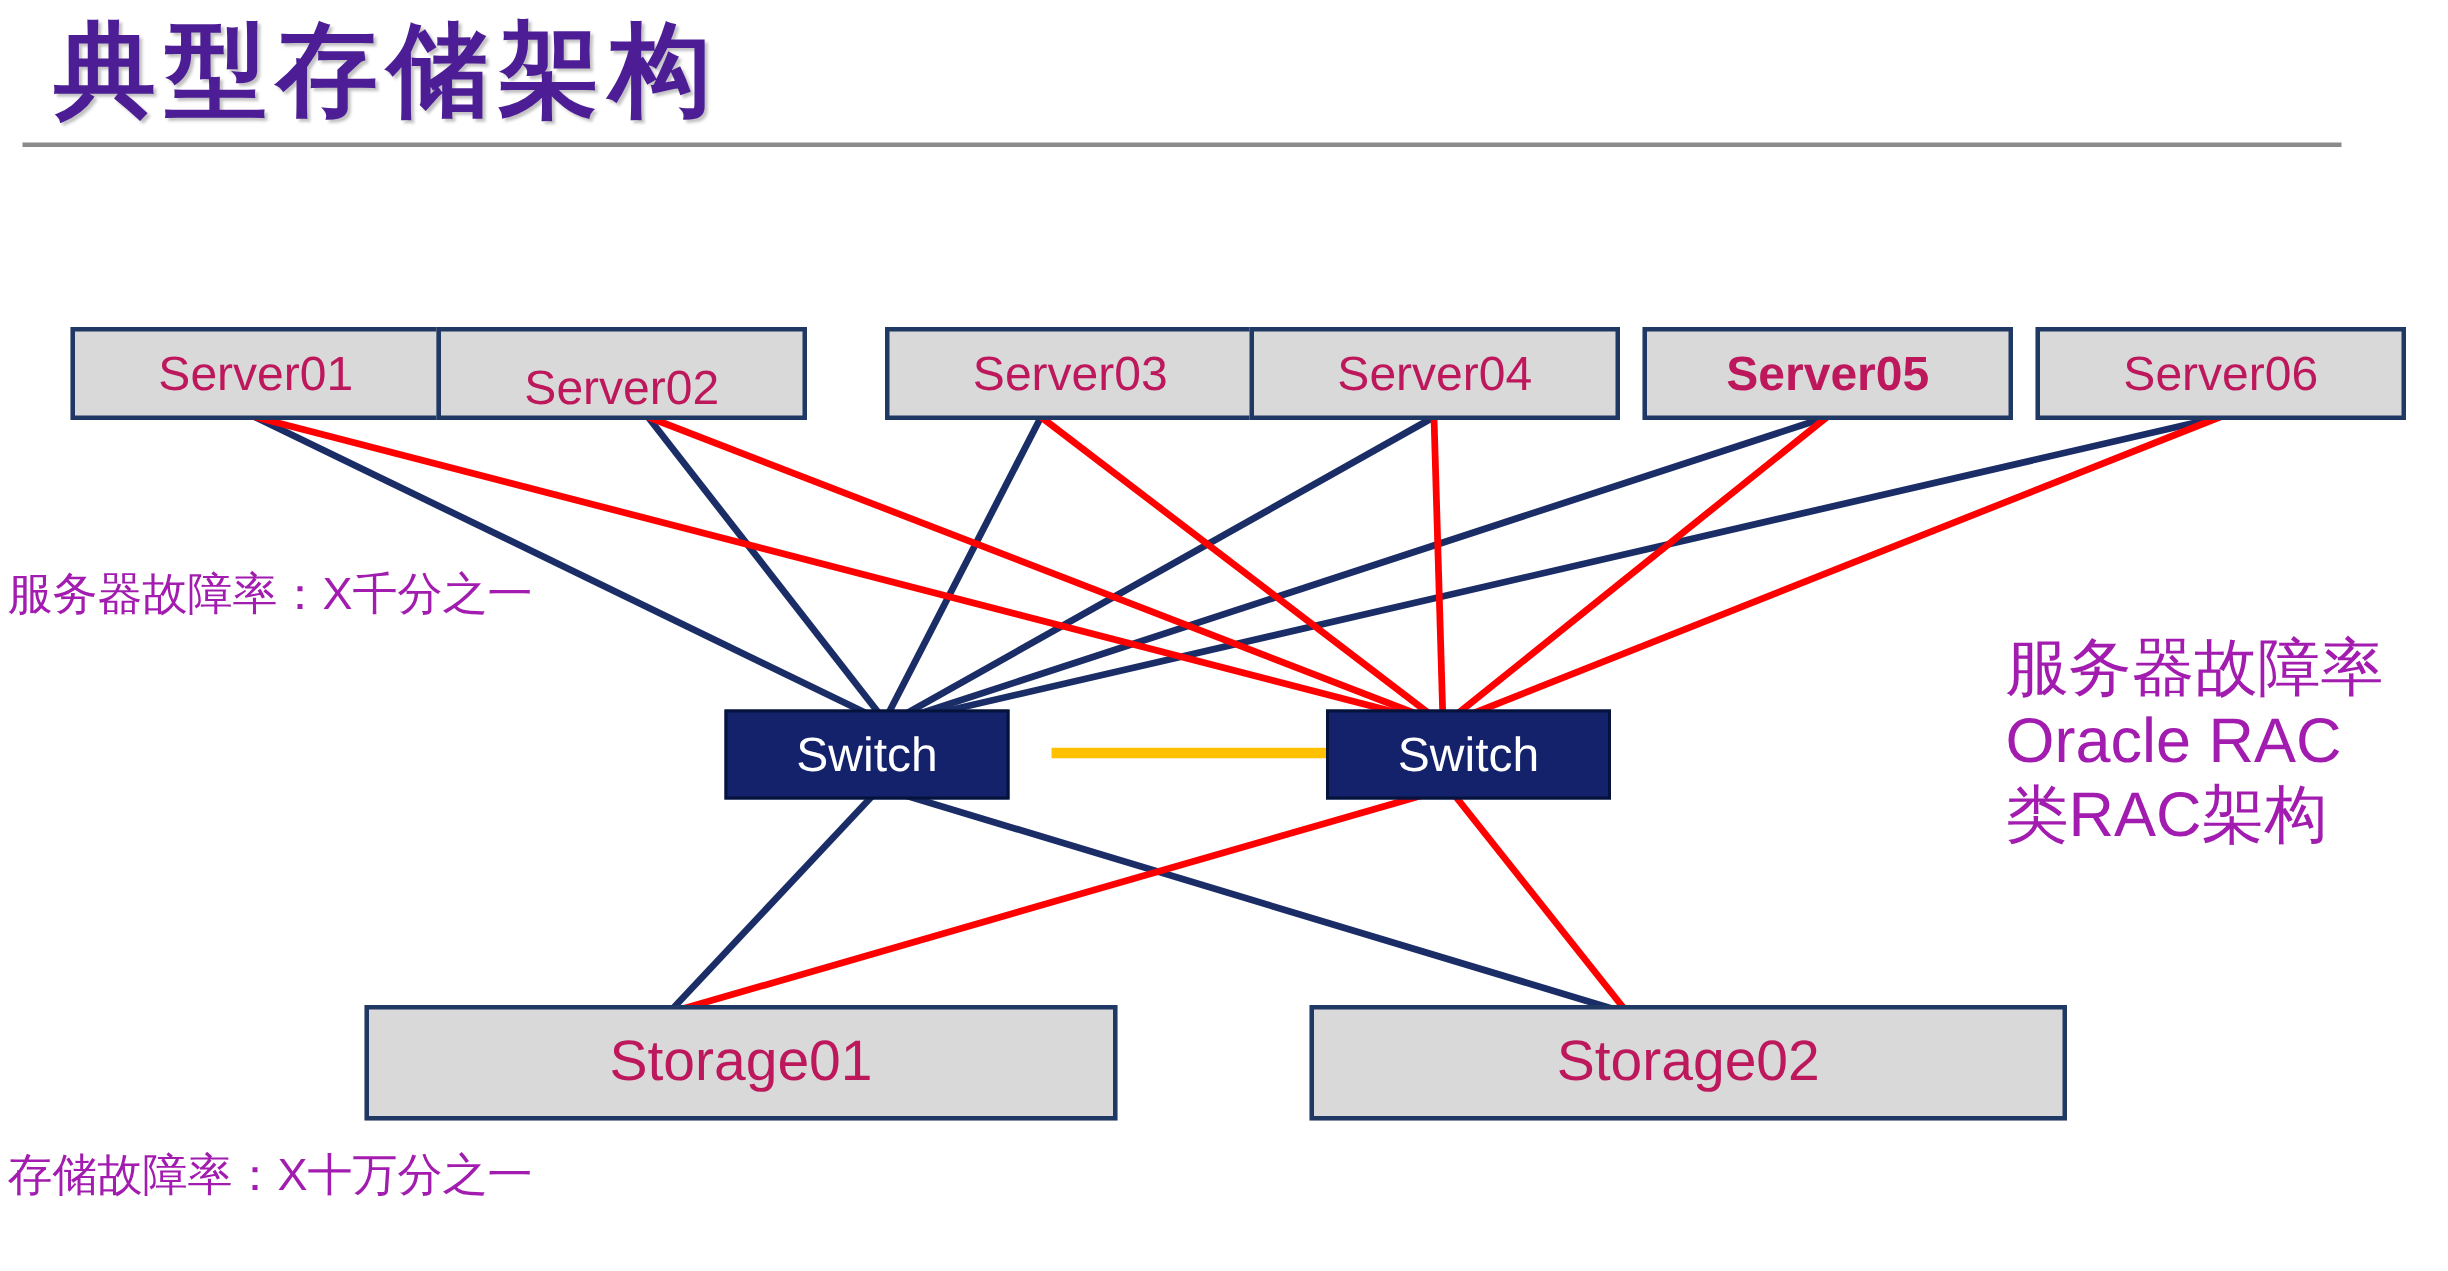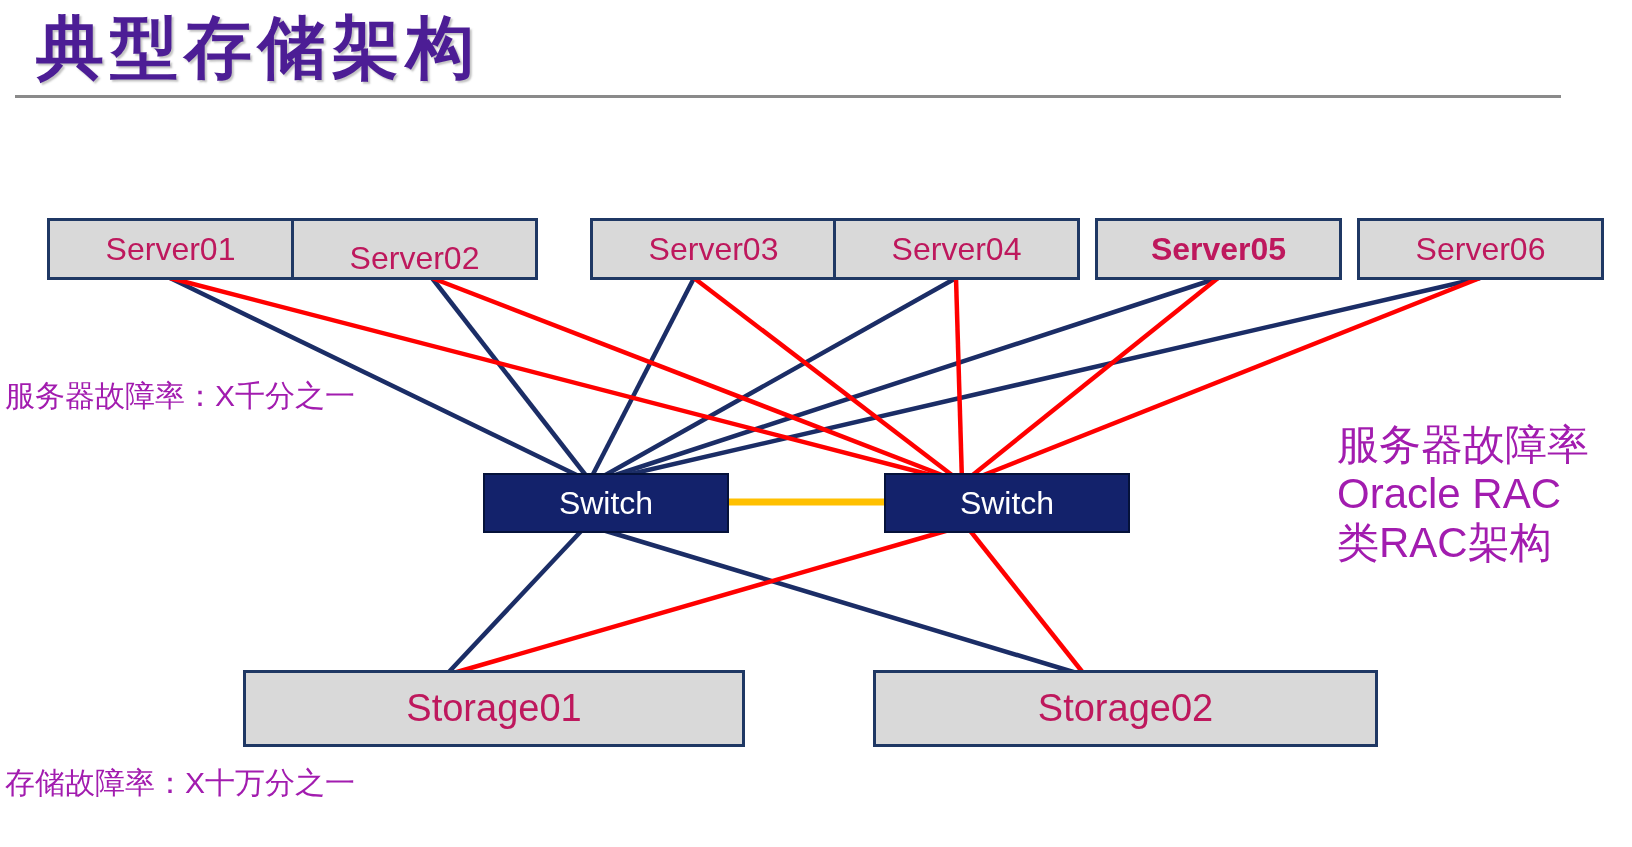--- a/index.html
+++ b/index.html
@@ -25,21 +25,21 @@
 
   
   .node{
     z-index:2;display:flex;align-items:center;justify-content:center;
     background:#d9d9d9;border:3px solid #1f3864;color:#be185d;
   }
   .server{top:218px;width:247px;height:62px;font-size:32px;}
   .storage{top:670px;height:77px;font-size:38px;}
   .switch{
     z-index:2;display:flex;align-items:center;justify-content:center;
-    top:473px;width:246px;height:60px;
+    top:473px;width:190px;height:60px;
     background:#13226b;border:2px solid #05123a;
     color:#ffffff;font-size:32px;
   }
 
   
   .note{color:#a21caf;white-space:nowrap;z-index:3;}
   #server-rate{left:5px;top:376px;font-size:30px;}
   #storage-rate{left:5px;top:763px;font-size:30px;}
   #cluster-note{left:1337px;top:420px;font-size:42px;line-height:49px;}
 </style>

